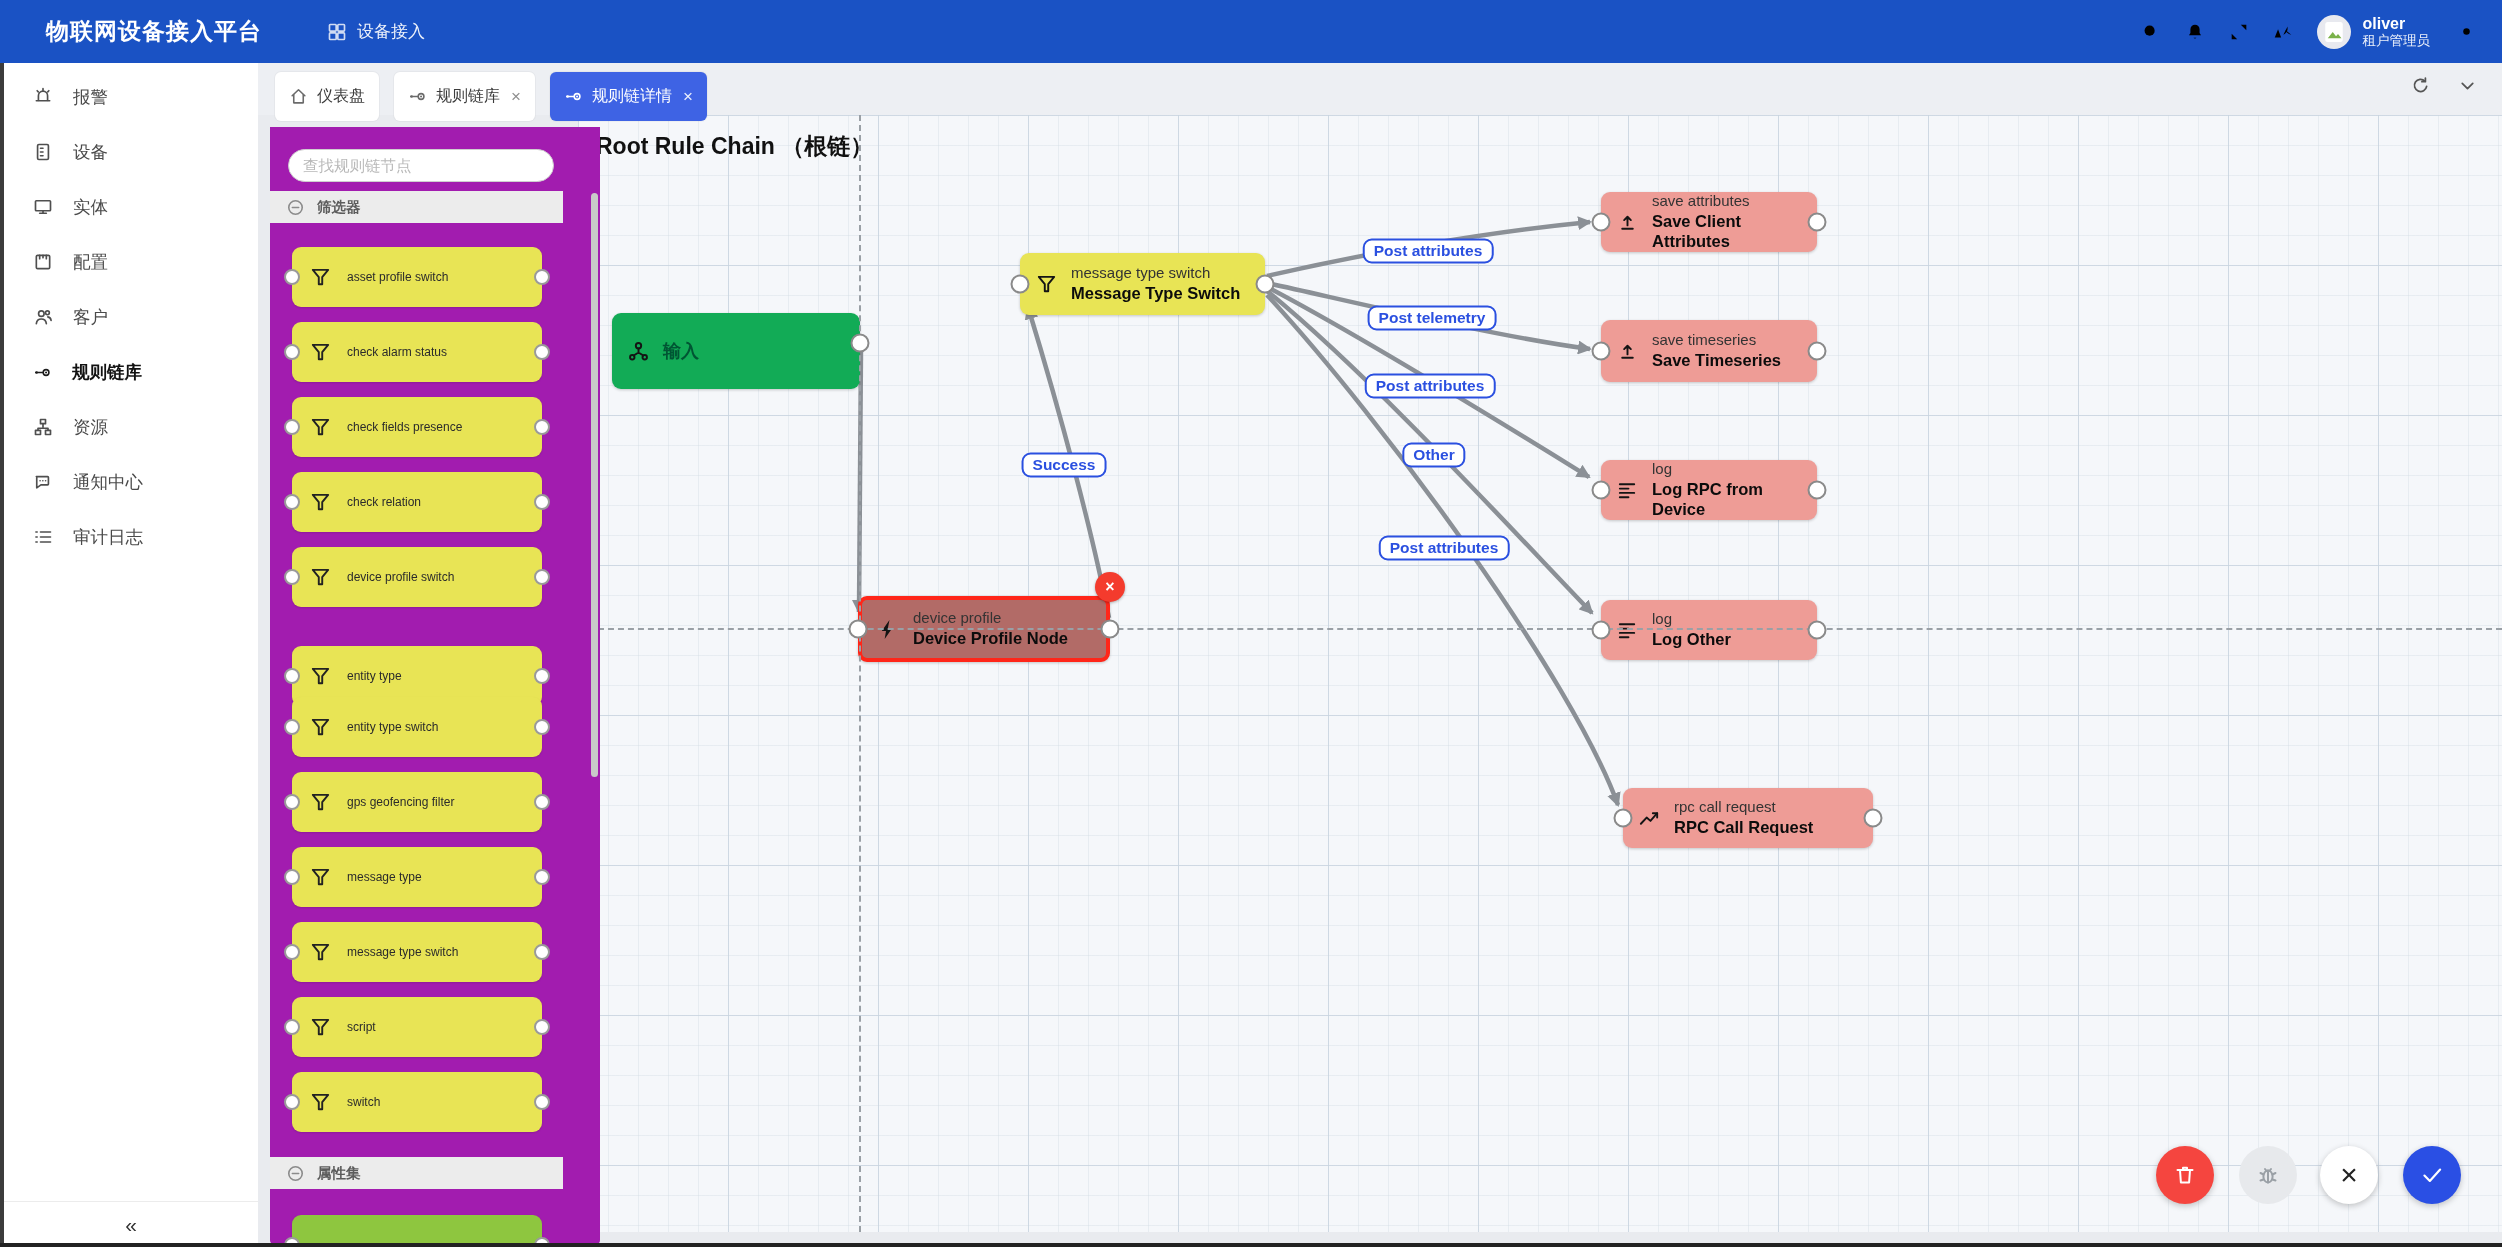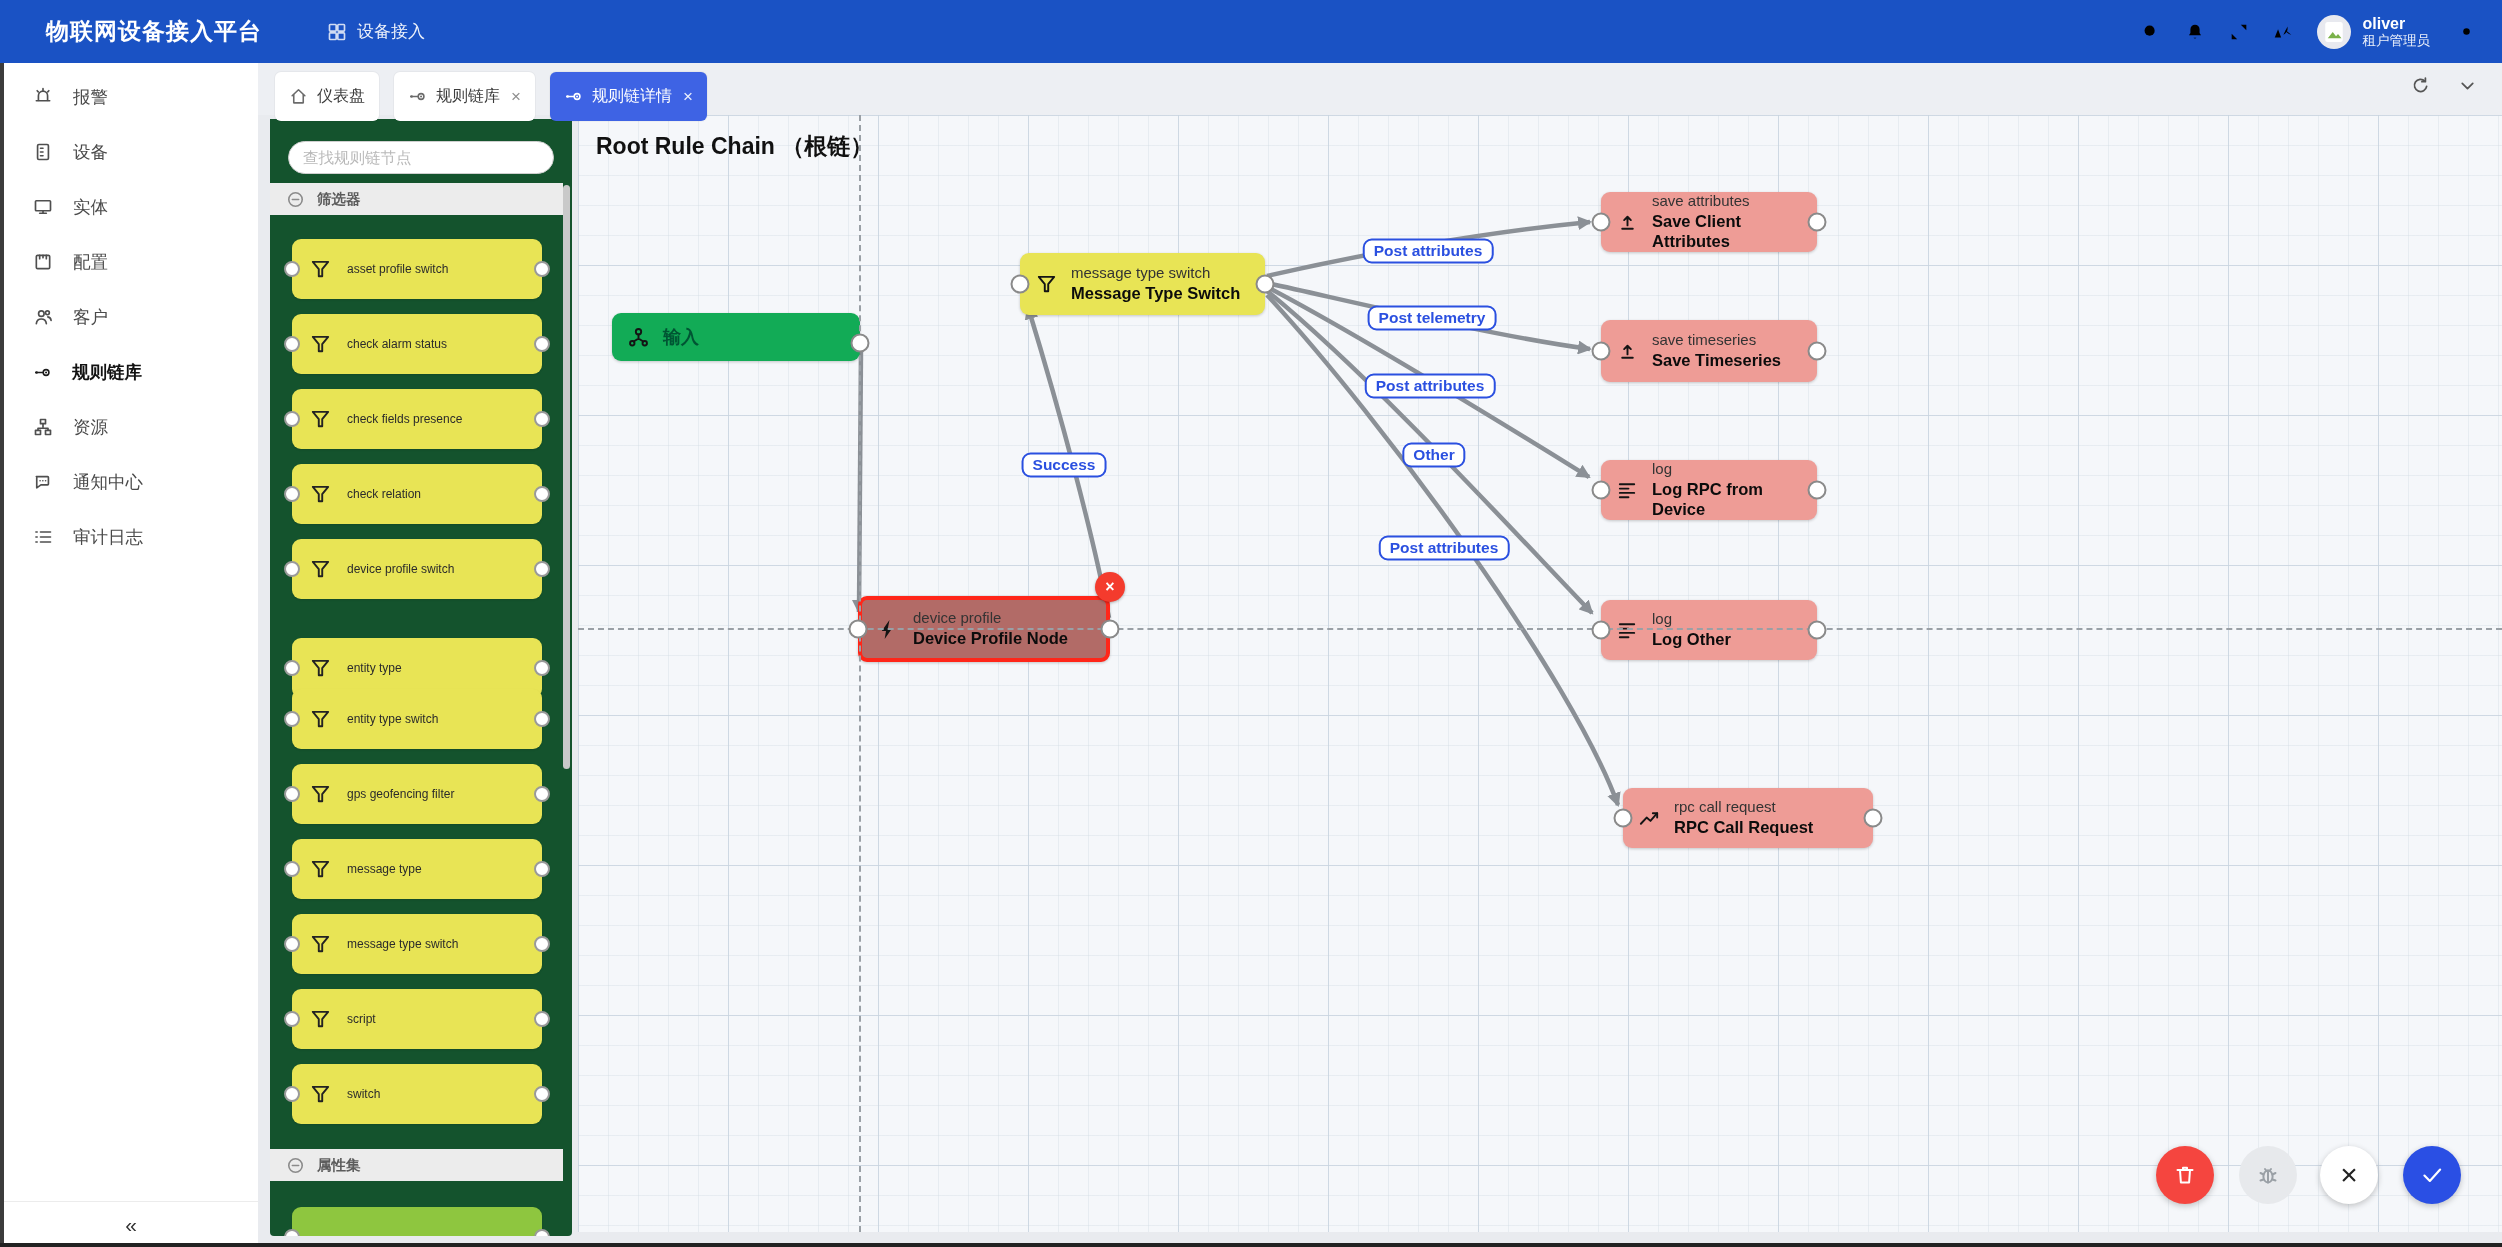--- a/index.html
+++ b/index.html
@@ -61,21 +61,21 @@
   .tab.active{background:var(--tab-active);color:#fff;}
   .tab.active .ic{color:#fff;}
   .tab.active .tclose{color:rgba(255,255,255,.9);}
   .tabrow-right{position:absolute;right:24px;top:12px;display:flex;gap:26px;color:#555;}
   .tr-btn{cursor:pointer;}
 
   
   .workspace{position:absolute;left:258px;top:115px;width:2244px;height:1132px;background:var(--workspace-bg);}
 
   
-  .palette{position:absolute;left:12px;top:4px;width:302px;height:1117px;background:#14532d;border-radius:0 0 4px 4px;overflow:hidden;z-index:5;}
+  .palette{position:absolute;left:12px;top:12px;width:330px;height:1117px;background:#a21caf;border-radius:0 0 4px 4px;overflow:hidden;z-index:5;}
   .p-search{position:absolute;left:18px;top:22px;width:266px;height:33px;border:1.5px solid #cfcfcf;border-radius:17px;
     padding:0 14px;font-size:15.5px;color:#444;outline:none;background:#fff;font-family:inherit;}
   .p-search::placeholder{color:#b9b9b9;}
   .p-header{position:absolute;left:0;width:293px;height:32px;background:#ececec;display:flex;align-items:center;gap:12px;
     padding-left:16px;font-size:14.5px;font-weight:bold;color:#5c5c5c;cursor:pointer;}
   .p-header .ic{color:#8b8b8b;}
   .p-node{position:absolute;left:22px;width:250px;height:60px;border-radius:9px;display:flex;align-items:center;gap:15px;
     padding-left:17px;font-size:12px;color:#2b2b2b;cursor:grab;box-shadow:0 1px 2px rgba(0,0,0,.12);}
   .p-node .ic{color:#222;}
   .pport{position:absolute;width:16px;height:16px;border-radius:50%;background:#fff;border:2px solid #9a9a9a;top:50%;transform:translateY(-50%);}
@@ -504,21 +504,21 @@
       </svg>
     <div id="edge-labels">
         <div class="elabel" style="left: 486px; top: 350px;">Success</div>
         <div class="elabel" style="left: 850px; top: 136px;">Post attributes</div>
         <div class="elabel" style="left: 854px; top: 203px;">Post telemetry</div>
         <div class="elabel" style="left: 852px; top: 271px;">Post attributes</div>
         <div class="elabel" style="left: 856px; top: 340px;">Other</div>
         <div class="elabel" style="left: 866px; top: 433px;">Post attributes</div>
       </div>
     <div id="canvas-nodes">
-        <div class="cnode single" style="left: 34px; top: 198px; width: 248px; height: 48px; background: rgb(18, 171, 86);">
+        <div class="cnode single" style="left: 34px; top: 198px; width: 248px; height: 76px; background: rgb(18, 171, 86);">
           <span class="ic">
             <svg width="23" height="23" viewBox="0 0 24 24">
               <circle cx="12" cy="6" r="2.8"></circle>
               <circle cx="5.5" cy="18" r="2.3"></circle>
               <circle cx="18.5" cy="18" r="2.3"></circle>
               <path d="M12 8.8V13M12 13l-5 3.2M12 13l5 3.2"></path>
             </svg>
           </span>
           <div class="txt">
             <div class="t2">输入</div>

